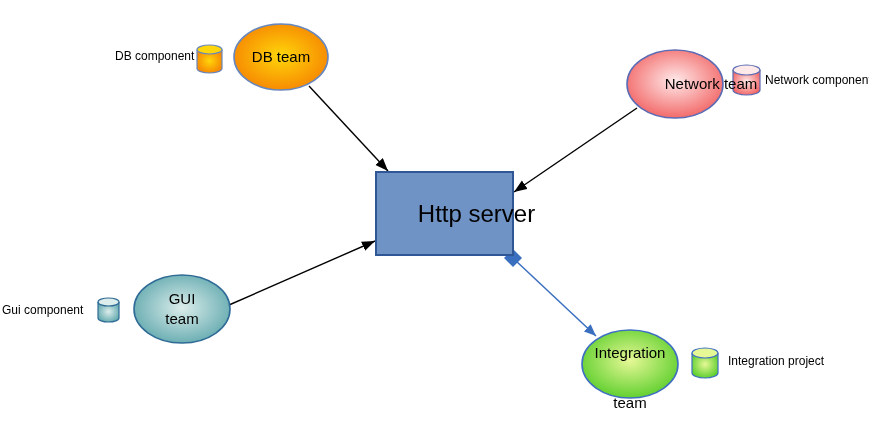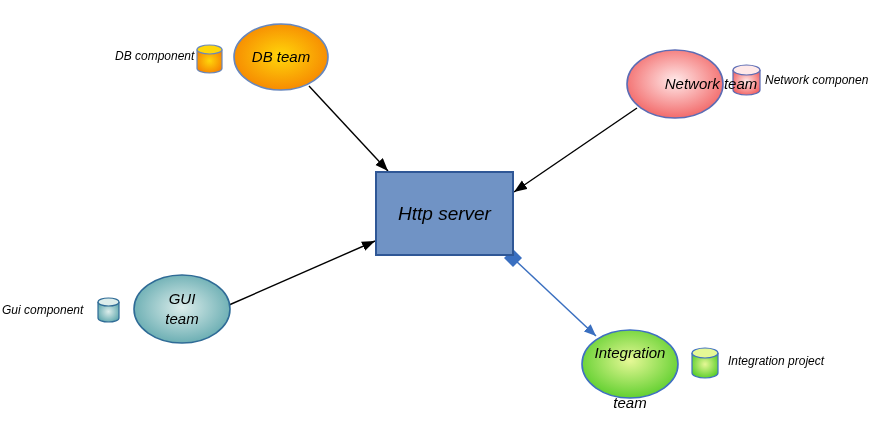--- a/index.html
+++ b/index.html
@@ -4,28 +4,28 @@
 <style>
   html, body { margin: 0; padding: 0; }
   body {
     width: 869px; height: 438px;
     background: #ffffff;
     font-family: "Liberation Sans", sans-serif;
     overflow: hidden;
   }
   #stage { position: relative; width: 869px; height: 438px; background: #ffffff; }
   #stage svg { position: absolute; left: 0; top: 0; display: block; }
-  .lbl { position: absolute; color: #000000; font-style: italic; }
+  .lbl { position: absolute; color: #000000; }
   .node-label {
     display: flex; flex-direction: column;
     align-items: center; justify-content: center;
     text-align: center; pointer-events: none;
   }
   .team-label { font-size: 15px; line-height: 20px; }
-  .server-label { font-size: 19px; line-height: 26px; }
+  .server-label { font-size: 24px; line-height: 26px; padding-left: 32px; }
   .note-label { font-size: 12px; line-height: 13px; white-space: nowrap; }
 </style>
 </head>
 <body>
 
 <div id="stage">
 
   <svg width="869" height="438" viewBox="0 0 869 438">
     <defs>
       <radialGradient id="g-db" cx="50%" cy="48%" r="62%">

